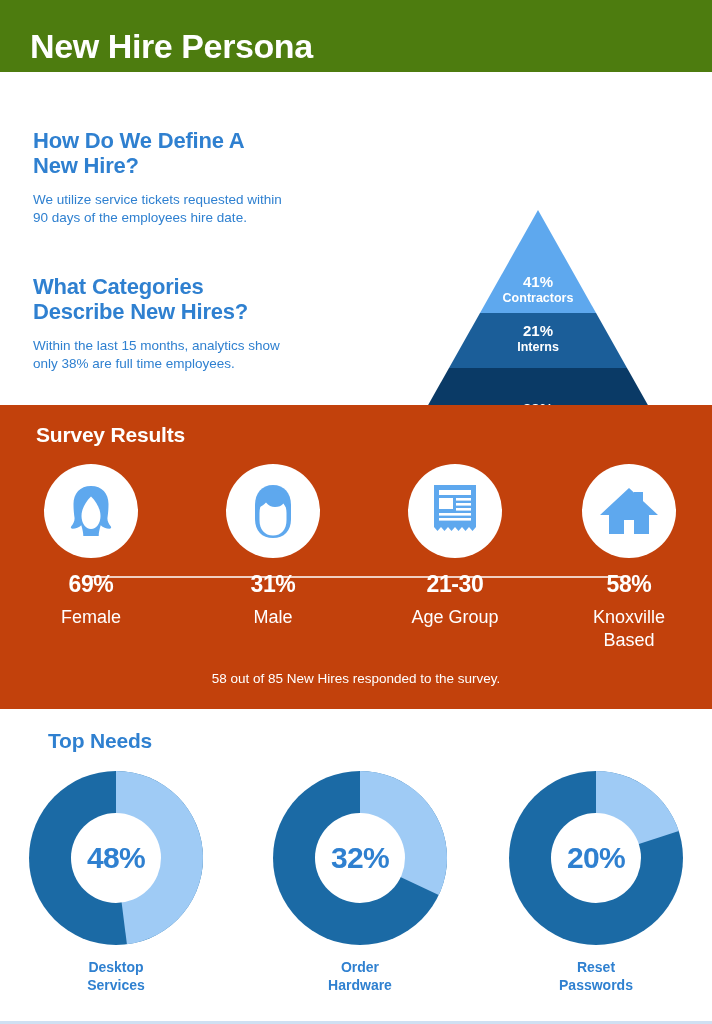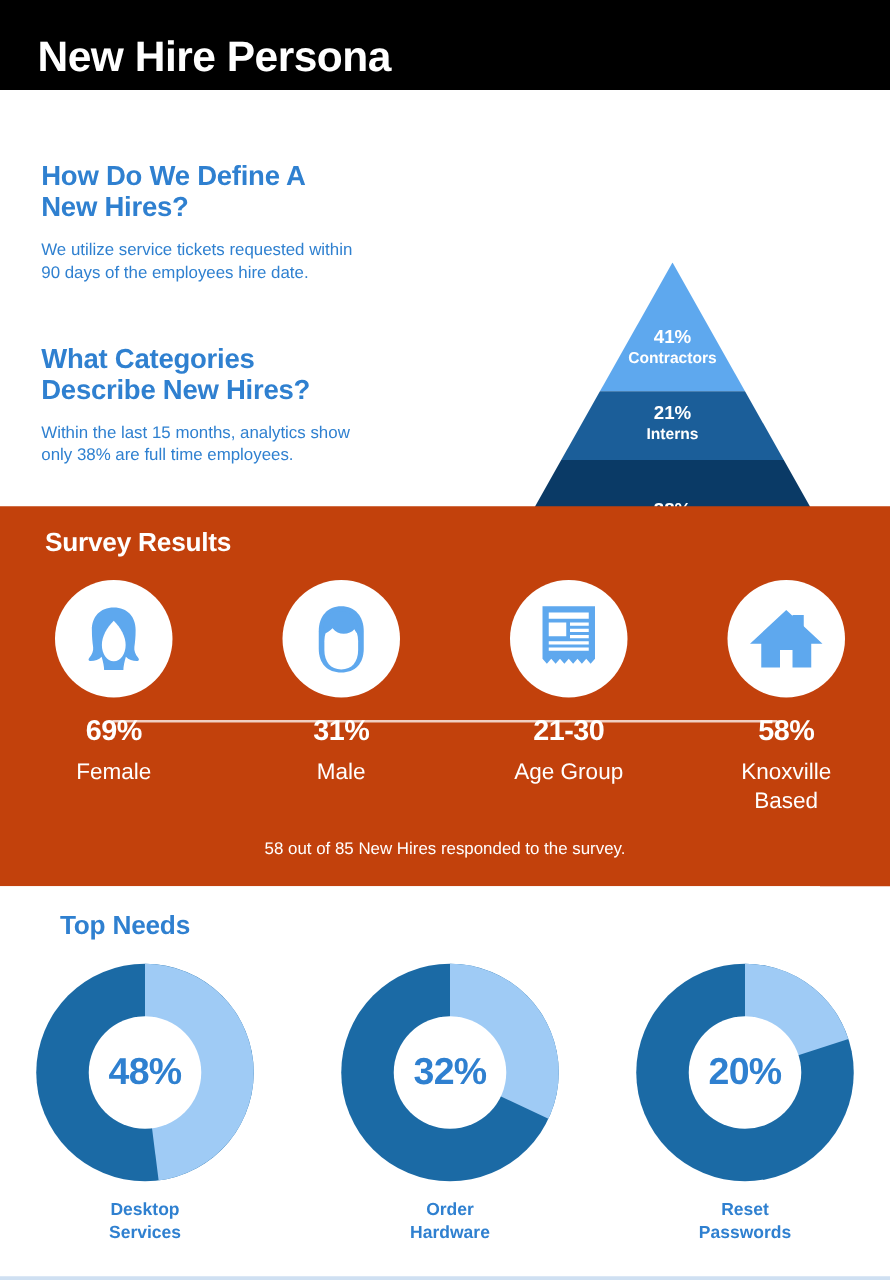--- a/index.html
+++ b/index.html
@@ -15,21 +15,21 @@
     font-family: "Liberation Sans", sans-serif;
     -webkit-font-smoothing: antialiased;
   }
 
   
   .header-band {
     position: absolute;
     left: 0; top: 0;
     width: 712px;
     height: 72px;
-    background: #000000;
+    background: #4d7c0f;
   }
   .header-title {
     position: absolute;
     left: 30px;
     top: 29px;
     font-size: 34px;
     font-weight: bold;
     color: #ffffff;
     letter-spacing: -0.4px;
     line-height: 1;
@@ -75,21 +75,21 @@
   .pyr-label {
     position: absolute;
     width: 288px;
     text-align: center;
     color: #ffffff;
     line-height: 1.12;
     pointer-events: none;
   }
   .pyr-pct { font-size: 15px; font-weight: bold; display: block; }
   .pyr-name { font-size: 12.5px; font-weight: bold; display: block; }
-  .pyr-label.lbl-contractors { top: 56px; }
+  .pyr-label.lbl-contractors { top: 68px; }
   .pyr-label.lbl-interns { top: 117px; }
   .pyr-label.lbl-employees { top: 195px; }
 
   
   .survey-section {
     position: absolute;
     left: 0; top: 405px;
     width: 712px;
     height: 304px;
     background: #c2410c;
@@ -233,21 +233,21 @@
 <body>
 
 <div class="header-band">
   <div class="header-title">New Hire Persona</div>
 </div>
 
 <div class="define-section">
 
   <div class="qblock first">
     <div class="q-heading">How Do We Define A
-New Hires?</div>
+New Hire?</div>
     <div class="q-body">We utilize service tickets requested within
 90 days of the employees hire date.</div>
   </div>
 
   <div class="qblock second">
     <div class="q-heading">What Categories
 Describe New Hires?</div>
     <div class="q-body">Within the last 15 months, analytics show
 only 38% are full time employees.</div>
   </div>

